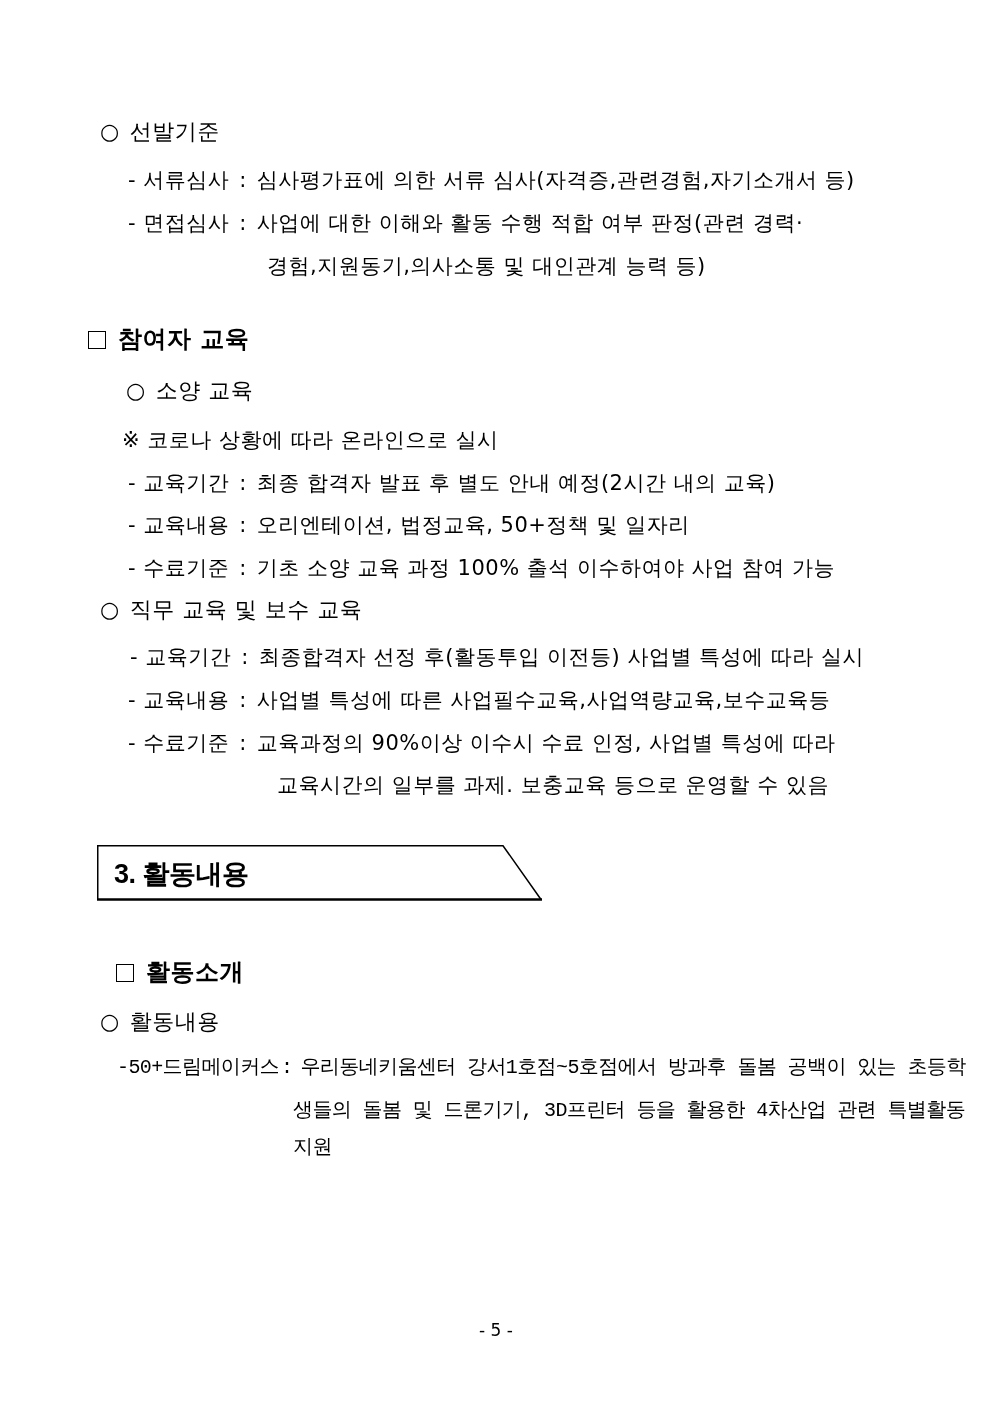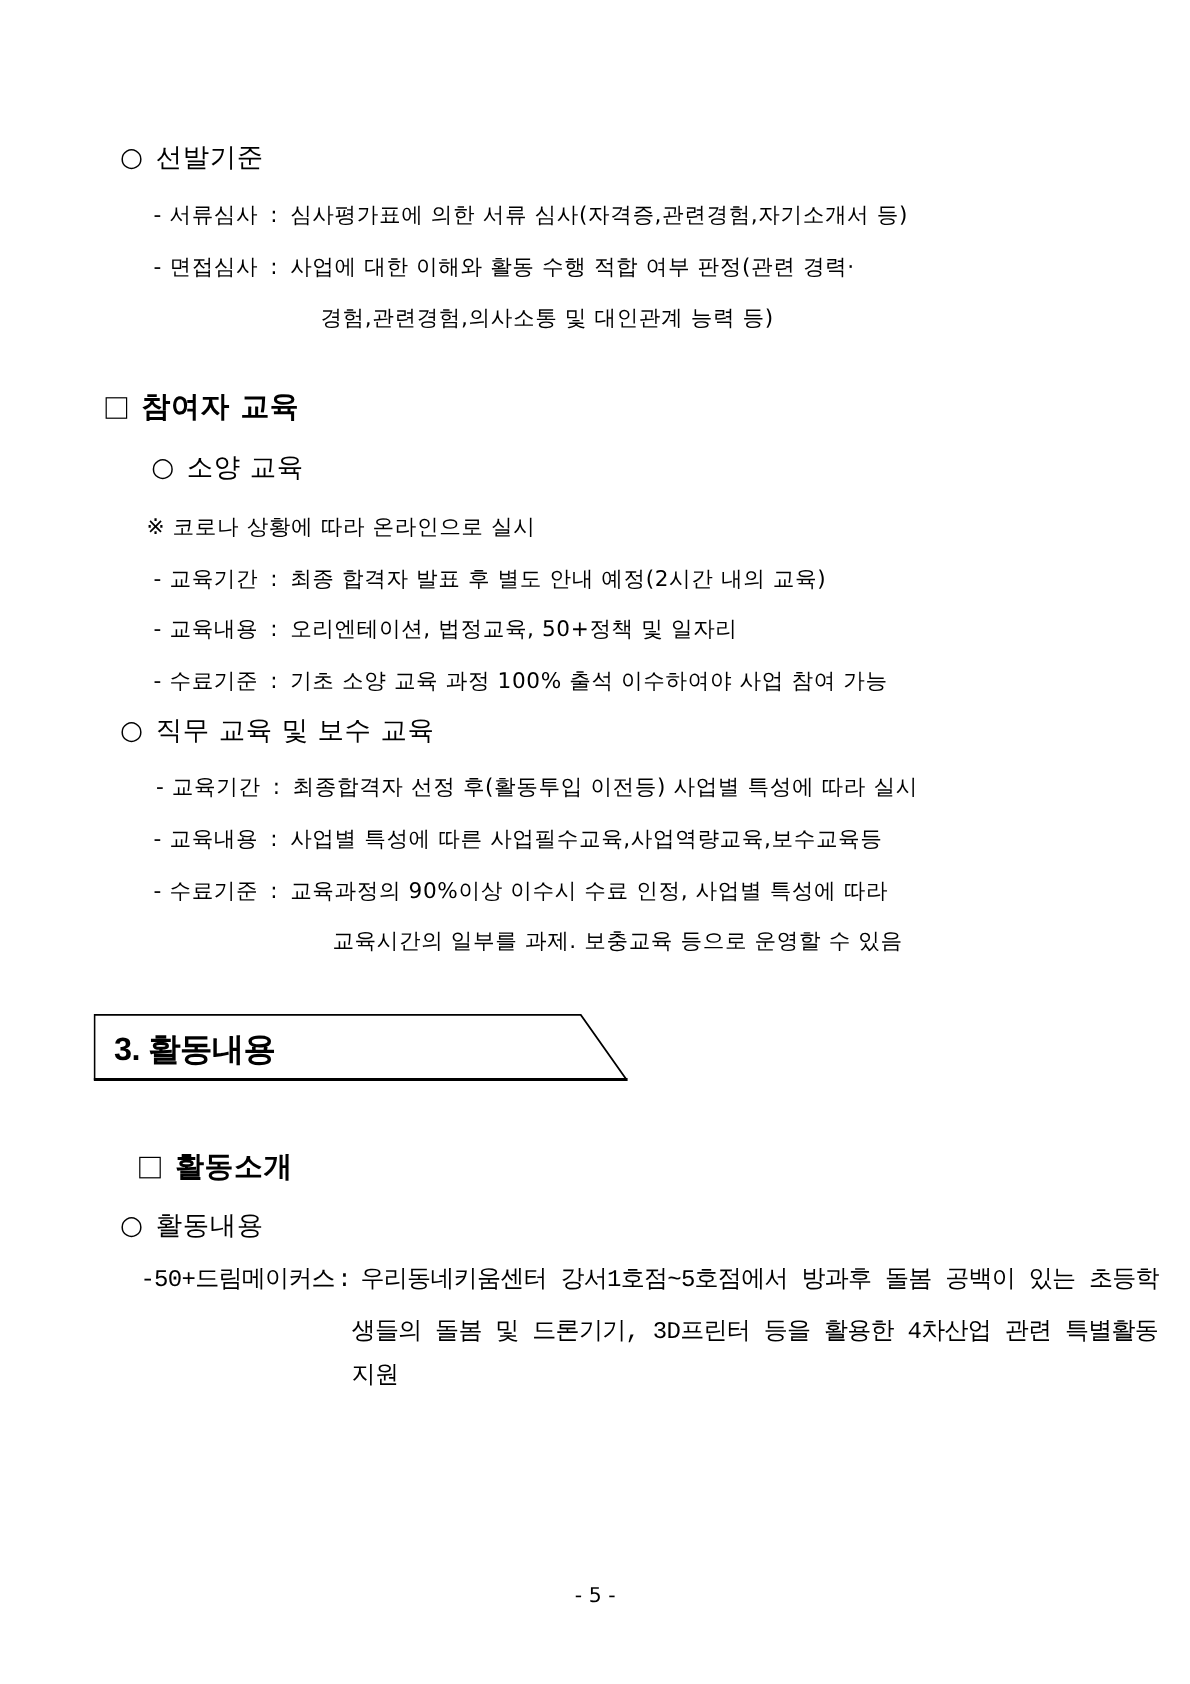--- a/index.html
+++ b/index.html
@@ -1,52 +1,52 @@
 <!DOCTYPE html>
 <html><head>
 <meta charset="utf-8">
 <style>
   html, body { margin: 0; padding: 0; background: #ffffff; }
   body {
     width: 992px; height: 1403px; position: relative; overflow: hidden;
     font-family: "DejaVu Sans", "Liberation Sans", sans-serif;
     color: #000000;
   }
-  .line { position: absolute; white-space: nowrap; font-size: 18px; line-height: 28px; letter-spacing: 0.5px; }
+  .line { position: absolute; white-space: nowrap; font-size: 21px; line-height: 28px; letter-spacing: 0.5px; }
   .bold { font-weight: bold; }
   .h-sub { font-size: 22px; }
   .checkbox {
     display: inline-block; width: 18px; height: 18px; border: 1.5px solid #000;
     vertical-align: -2px; margin-right: 12px; box-sizing: border-box;
   }
   .circle-bullet { margin-right: 10px; font-weight: normal; }
   .label { display: inline-block; }
   .colon { display: inline-block; margin: 0 10px; }
-  .section-banner { position: absolute; left: 78px; top: 845px; width: 446px; height: 44px; padding-left: 28px; }
+  .section-banner { position: absolute; left: 97px; top: 845px; width: 446px; height: 44px; padding-left: 28px; }
   .section-banner svg { position: absolute; left: 0; top: 0; }
   .section-banner-title {
     position: absolute; left: 17px; top: 11px; font-size: 27px; font-weight: bold;
     font-family: "Liberation Sans", "DejaVu Sans", sans-serif; letter-spacing: -0.5px;
   }
   .page-number { position: absolute; left: 0; width: 992px; text-align: center; top: 1320px; font-size: 17px; font-family: "DejaVu Sans", sans-serif; }
   .cond { font-family: Liberation Mono, monospace; font-size: 20px; letter-spacing: -0.6px; }
 </style>
 </head>
 <body>
 
 <div class="line h-sub" style="left:100px; top:118px;">
   <span class="circle-bullet">○</span><span>선발기준</span>
 </div>
 <div class="line" style="left:128px; top:166px;">
   <span class="label">- 서류심사</span><span class="colon">:</span><span>심사평가표에 의한 서류 심사(자격증,관련경험,자기소개서 등)</span>
 </div>
 <div class="line" style="left:128px; top:209px;">
   <span class="label">- 면접심사</span><span class="colon">:</span><span>사업에 대한 이해와 활동 수행 적합 여부 판정(관련 경력·</span>
 </div>
-<div class="line" style="left:267px; top:252px;">경험,관련경험,의사소통 및 대인관계 능력 등)</div>
+<div class="line" style="left:267px; top:252px;">경험,지원동기,의사소통 및 대인관계 능력 등)</div>
 
 <div class="line h-sub bold" style="left:88px; top:325px; font-size:24px;">
   <span class="checkbox"></span><span>참여자 교육</span>
 </div>
 <div class="line h-sub" style="left:100px; top:377px;margin-left:26px;">
   <span class="circle-bullet">○</span><span>소양 교육</span>
 </div>
 <div class="line" style="left:122px; top:426px;">※ 코로나 상황에 따라 온라인으로 실시</div>
 <div class="line" style="left:128px; top:469px;">
   <span class="label">- 교육기간</span><span class="colon">:</span><span>최종 합격자 발표 후 별도 안내 예정(2시간 내의 교육)</span>

